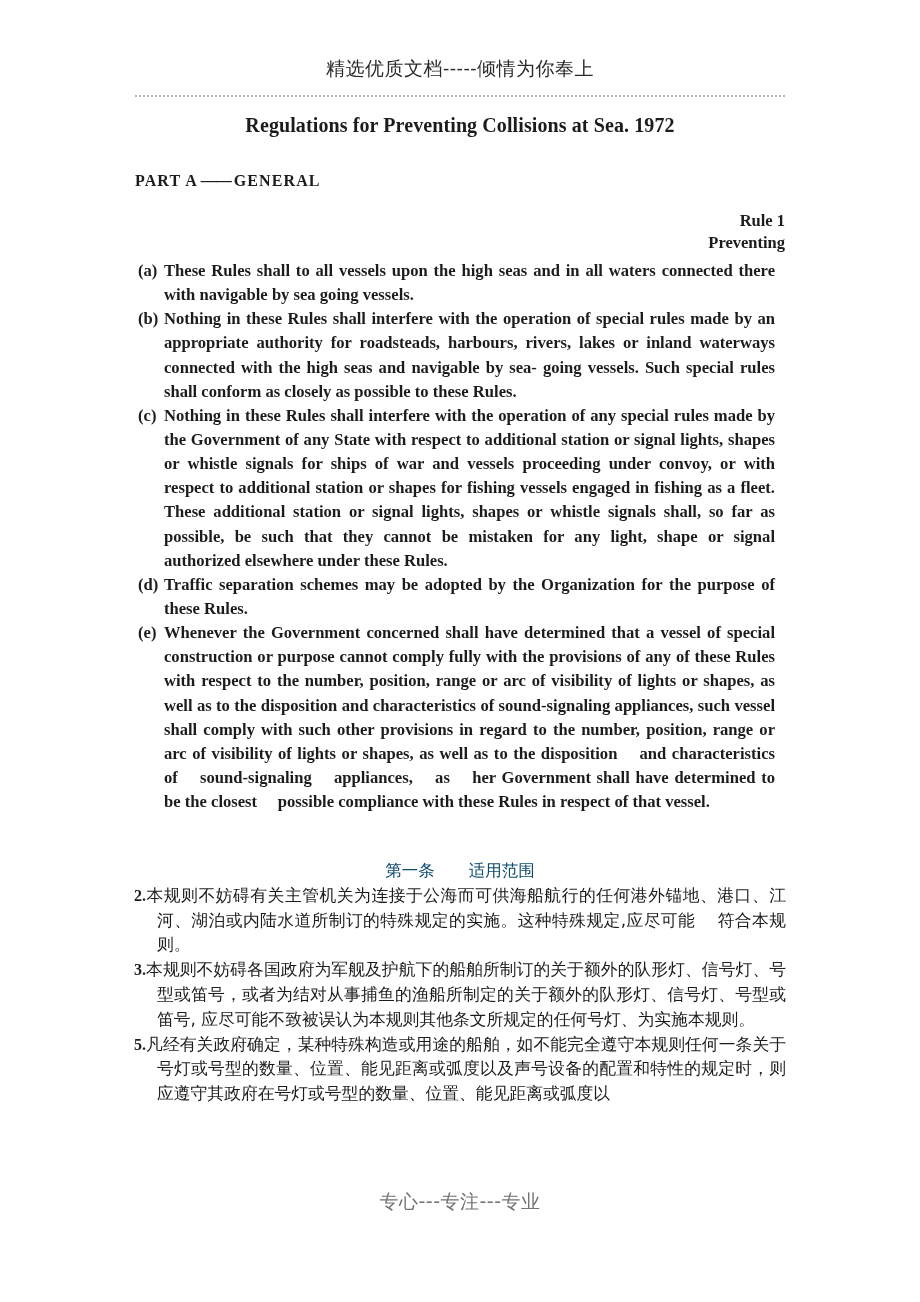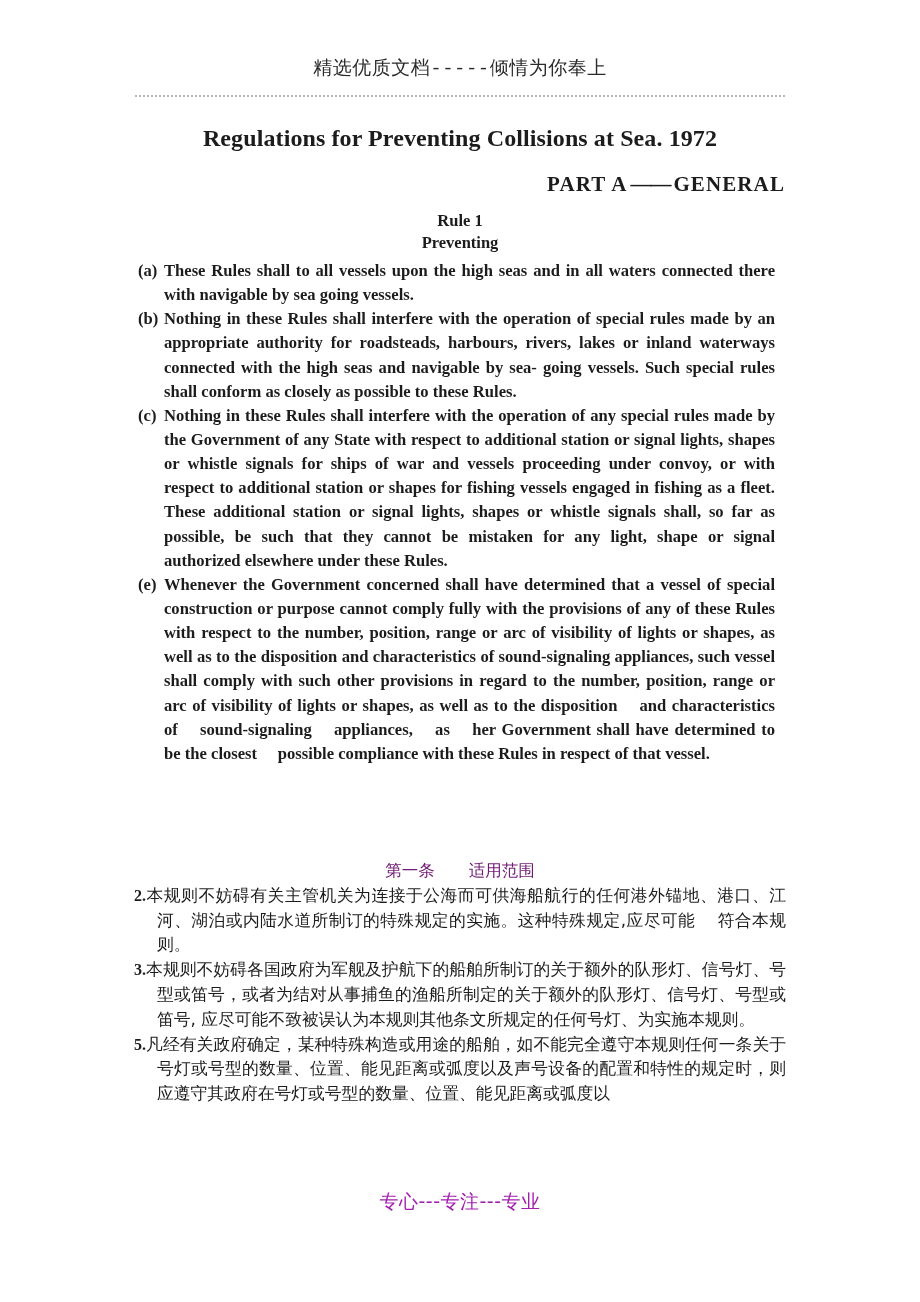--- a/index.html
+++ b/index.html
@@ -24,55 +24,55 @@
 
   
   .doc-header {
     position: absolute;
     top: 58px;
     left: 135px;
     width: 650px;
     text-align: center;
   }
   .doc-header .hdr-text {
-    font-family: Liberation Mono, monospace;
+    font-family: Liberation Sans, sans-serif;
     font-size: 19px;
     color: #2a2a2a;
     letter-spacing: 0.5px;
     line-height: 1.2;
     white-space: nowrap;
   }
   .hdr-rule {
     position: absolute;
     top: 95px;
     left: 135px;
     width: 650px;
     height: 0;
     border-top: 2px dotted #b9b6bd;
   }
 
   
   .doc-title {
     position: absolute;
-    top: 123px;
-    left: 135px;
-    width: 650px;
-    text-align: center;
-    font-size: 24px;
+    top: 113px;
+    left: 135px;
+    width: 650px;
+    text-align: center;
+    font-size: 20px;
     font-weight: bold;
     letter-spacing: 0.1px;
     line-height: 1.25;
   }
   .part-title {
     position: absolute;
     top: 171px;
     left: 135px;
     width: 650px;
-    text-align: right;
-    font-size: 21px;
+    text-align: left;
+    font-size: 16px;
     font-weight: bold;
     letter-spacing: 1.1px;
     line-height: 1.25;
   }
   .part-title .dash {
     display: inline-block;
     padding: 0 3px;
     letter-spacing: -1px;
   }
 
@@ -80,20 +80,21 @@
     position: absolute;
     top: 210px;
     left: 135px;
     width: 650px;
     text-align: center;
   }
   .rule-heads div {
     font-size: 16.5px;
     font-weight: bold;
     line-height: 1.32;
+    text-align: right;
   }
 
   
   .en-body {
     position: absolute;
     top: 259px;
     left: 138px;
     width: 646px;
   }
   .en-item {
@@ -120,21 +121,21 @@
     position: absolute;
     top: 859px;
     left: 134px;
     width: 652px;
   }
   .cn-heading {
     text-align: center;
     font-family: "DejaVu Sans", sans-serif;
     font-size: 16.5px;
     line-height: 1.45;
-    color: #701a75;
+    color: #0c4a6e;
   }
   .cn-heading .gap {
     display: inline-block;
     width: 34px;
   }
   .cn-item {
     font-family: "DejaVu Sans", sans-serif;
     font-size: 16.8px;
     line-height: 1.475;
     text-align: justify;
@@ -153,21 +154,21 @@
   .doc-footer {
     position: absolute;
     top: 1189px;
     left: 135px;
     width: 650px;
     text-align: center;
   }
   .doc-footer .ftr-text {
     font-family: "DejaVu Sans", sans-serif;
     font-size: 19px;
-    color: #a21caf;
+    color: #737373;
     letter-spacing: 0.5px;
     white-space: nowrap;
   }
 </style>
 </head>
 <body>
 
 <div class="page">
 
   <div class="doc-header">
@@ -183,20 +184,21 @@
 
   <div class="rule-heads">
     <div>Rule 1</div>
     <div>Preventing</div>
   </div>
 
   <div class="en-body">
     <p class="en-item"><span class="marker">(a)</span><span class="body-txt">These Rules shall to all vessels upon the high seas and in all waters connected there with navigable by sea going vessels.</span></p>
     <p class="en-item"><span class="marker">(b)</span><span class="body-txt">Nothing in these Rules shall interfere with the operation of special rules made by an appropriate authority for roadsteads, harbours, rivers, lakes or inland waterways connected with the high seas and navigable by sea- going vessels. Such special rules shall conform as closely as possible to these Rules.</span></p>
     <p class="en-item"><span class="marker">(c)</span><span class="body-txt">Nothing in these Rules shall interfere with the operation of any special rules made by the Government of any State with respect to additional station or signal lights, shapes or whistle signals for ships of war and vessels proceeding under convoy, or with respect to additional station or shapes for fishing vessels engaged in fishing as a fleet. These additional station or signal lights, shapes or whistle signals shall, so far as possible, be such that they cannot be mistaken for any light, shape or signal authorized elsewhere under these Rules.</span></p>
+    <p class="en-item"><span class="marker">(d)</span><span class="body-txt">Traffic separation schemes may be adopted by the Organization for the purpose of these Rules.</span></p>
     <p class="en-item last-just"><span class="marker">(e)</span><span class="body-txt">Whenever the Government concerned shall have determined that a vessel of special construction or purpose cannot comply fully with the provisions of any of these Rules with respect to the number, position, range or arc of visibility of lights or shapes, as well as to the disposition and characteristics of sound-signaling appliances, such vessel shall comply with such other provisions in regard to the number, position, range or arc of visibility of lights or shapes, as well as to the disposition  and characteristics of  sound-signaling  appliances,  as  her Government shall have determined to be the closest  possible compliance with these Rules in respect of that vessel.</span></p>
   </div>
 
   <div class="cn-section">
     <div class="cn-heading"><span>第一条</span><span class="gap"></span><span>适用范围</span></div>
     <div class="cn-item"><span class="marker">2.</span><span>本规则不妨碍有关主管机关为连接于公海而可供海船航行的任何港外锚地、港口、江河、湖泊或内陆水道所制订的特殊规定的实施。这种特殊规定,应尽可能  符合本规则。</span></div>
     <div class="cn-item"><span class="marker">3.</span><span>本规则不妨碍各国政府为军舰及护航下的船舶所制订的关于额外的队形灯、信号灯、号型或笛号，或者为结对从事捕鱼的渔船所制定的关于额外的队形灯、信号灯、号型或笛号, 应尽可能不致被误认为本规则其他条文所规定的任何号灯、为实施本规则。</span></div>
     <div class="cn-item"><span class="marker">5.</span><span>凡经有关政府确定，某种特殊构造或用途的船舶，如不能完全遵守本规则任何一条关于号灯或号型的数量、位置、能见距离或弧度以及声号设备的配置和特性的规定时，则应遵守其政府在号灯或号型的数量、位置、能见距离或弧度以</span></div>
   </div>
 

